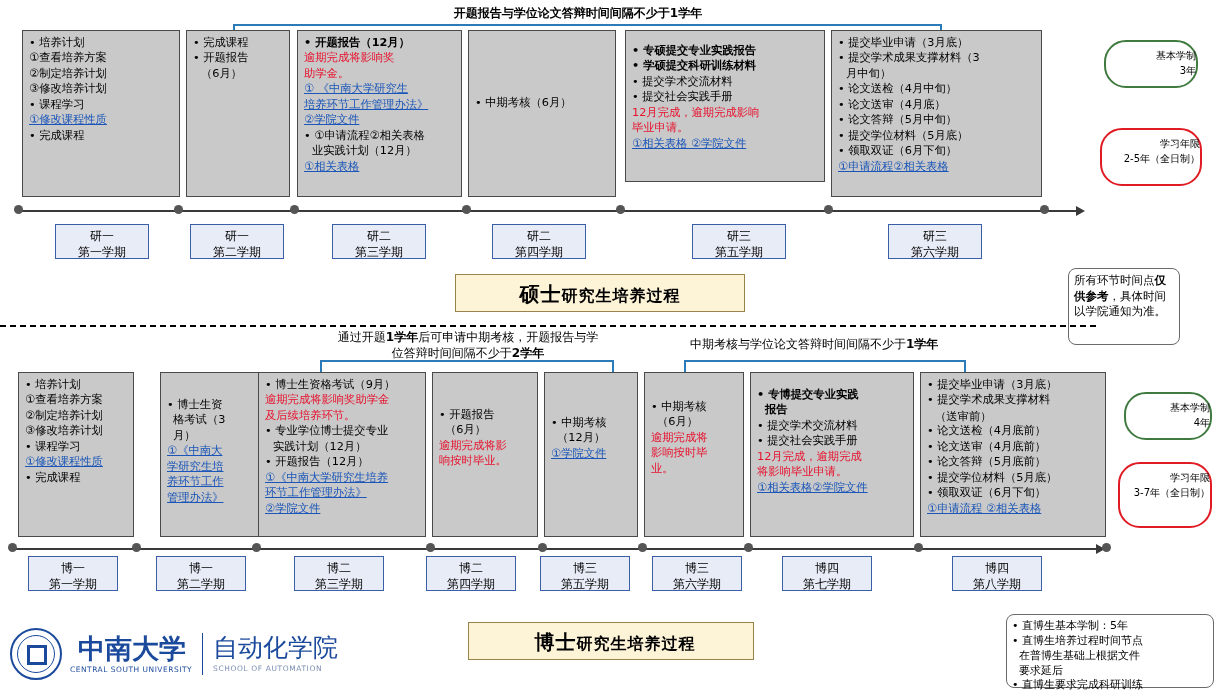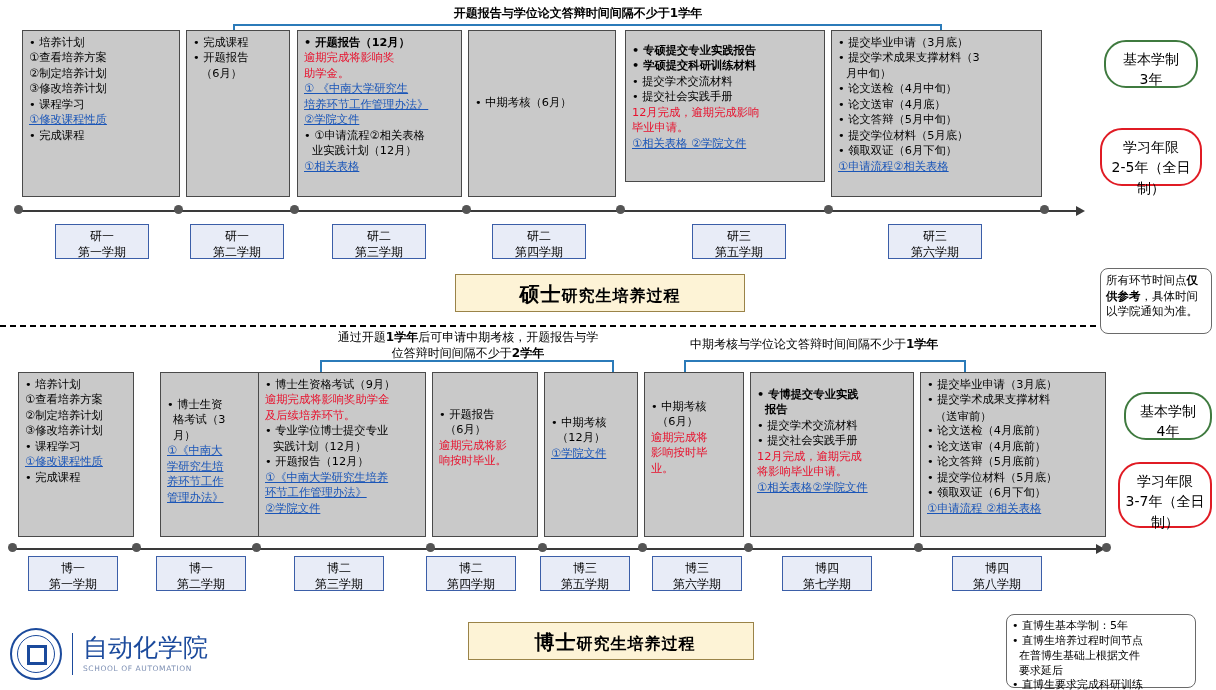--- a/index.html
+++ b/index.html
@@ -59,22 +59,22 @@
     font-size:20px;
     font-weight:bold;
     box-sizing:border-box;
     padding-top:6px;
     letter-spacing:1px;
   }
   .titlebox .small{font-size:16px;font-weight:bold;}
   .roundbox{
     border-radius:22px;
     box-sizing:border-box;
-    text-align:center;
-    font-size:14px;
+    text-align:right;
+    font-size:10px;
     line-height:1.45;
     padding-top:7px;
     background:#fff;
   }
   .rb-green{border:2px solid #3f7a3f;}
   .rb-red{border:2px solid #e01b24;}
   .notebox{
     border:1px solid #6a6a6a;
     border-radius:8px;
     background:#fff;
@@ -241,21 +241,21 @@
 </div>
 <div class="term abs" style="left:888px;top:224px;width:94px;height:35px;">
   <div>研三</div>
   <div>第六学期</div>
 </div>
 
 <div class="titlebox abs" style="left:455px;top:274px;width:290px;height:38px;">
   <span>硕士</span><span class="small">研究生培养过程</span>
 </div>
 
-<div class="notebox abs" style="left:1100px;top:268px;width:112px;height:66px;">
+<div class="notebox abs" style="left:1068px;top:268px;width:112px;height:77px;">
   所有环节时间点<span class="bold">仅供参考</span>，具体时间以学院通知为准。
 </div>
 
 <div class="dashed" style="left:0px;top:325px;width:1096px;"></div>
 
 <div class="conn-label abs" style="left:258px;top:330px;width:420px;">
   通过开题<span class="bold">1学年</span>后可申请中期考核，开题报告与学<br>位答辩时间间隔不少于<span class="bold">2学年</span>
 </div>
 <div class="conn abs" style="left:320px;top:360px;width:290px;height:14px;border-width:2px 2px 0 2px;"></div>
 <div class="cv-arrow" style="left:316px;top:374px;"></div>
@@ -410,28 +410,32 @@
 </div>
 <div class="term abs" style="left:952px;top:556px;width:90px;height:35px;">
   <div>博四</div>
   <div>第八学期</div>
 </div>
 
 <div class="titlebox abs" style="left:468px;top:622px;width:286px;height:38px;padding-left:8px;">
   <span>博士</span><span class="small">研究生培养过程</span>
 </div>
 
-<div class="notebox abs" style="left:1006px;top:614px;width:190px;height:74px;font-size:11px;">
+<div class="notebox abs" style="left:1006px;top:614px;width:208px;height:74px;font-size:11px;">
   <div>• 直博生基本学制：5年</div>
   <div>• 直博生培养过程时间节点</div>
   <div style="padding-left:7px;">  在普博生基础上根据文件</div>
   <div style="padding-left:7px;">  要求延后</div>
   <div>• 直博生要求完成科研训练</div>
 </div>
 
 <div class="logo-wrap" style="left:10px;top:628px;">
   <div class="logo-seal"></div>
+  <div style="margin-left:8px;">
+    <div class="logo-cn">中南大学</div>
+    <div class="logo-en">CENTRAL SOUTH UNIVERSITY</div>
+  </div>
   <div class="logo-div"></div>
   <div>
     <div class="logo-sa">自动化学院</div>
     <div class="logo-sa-en">SCHOOL OF AUTOMATION</div>
   </div>
 </div>
 
 </body></html>

